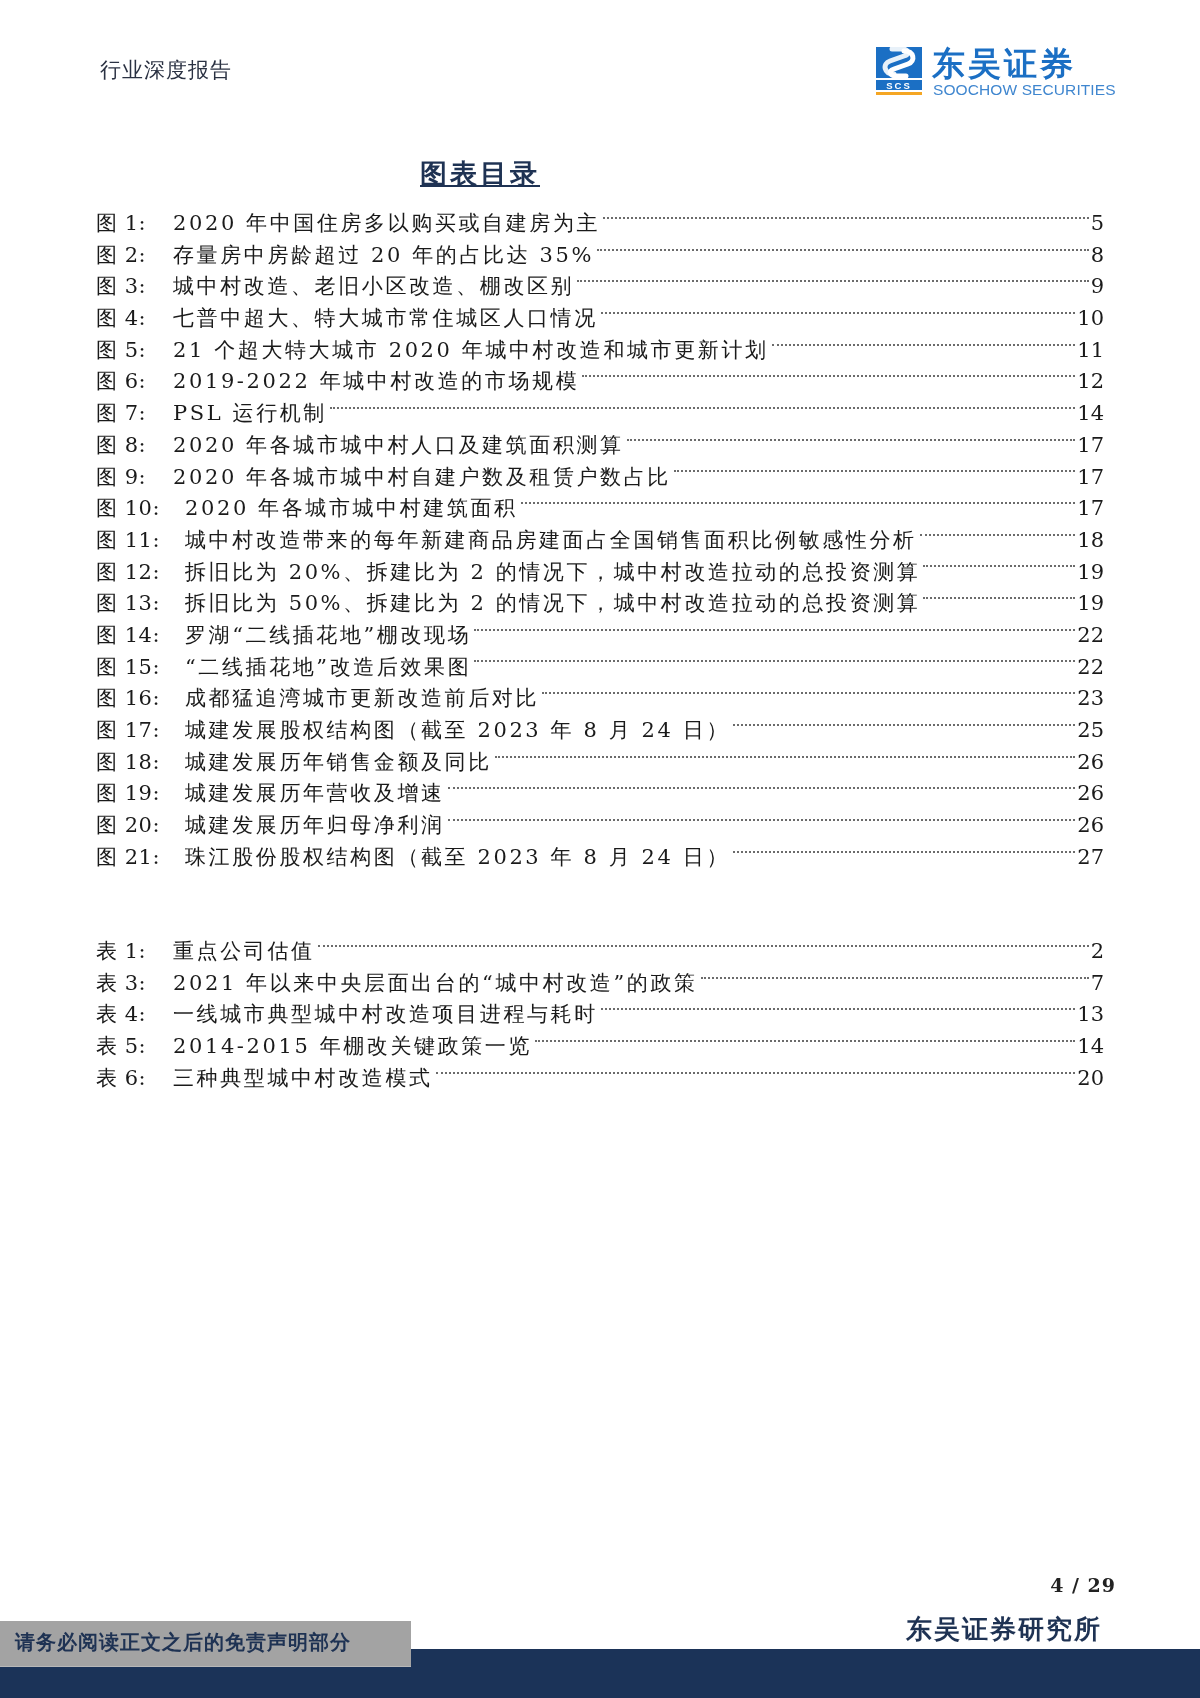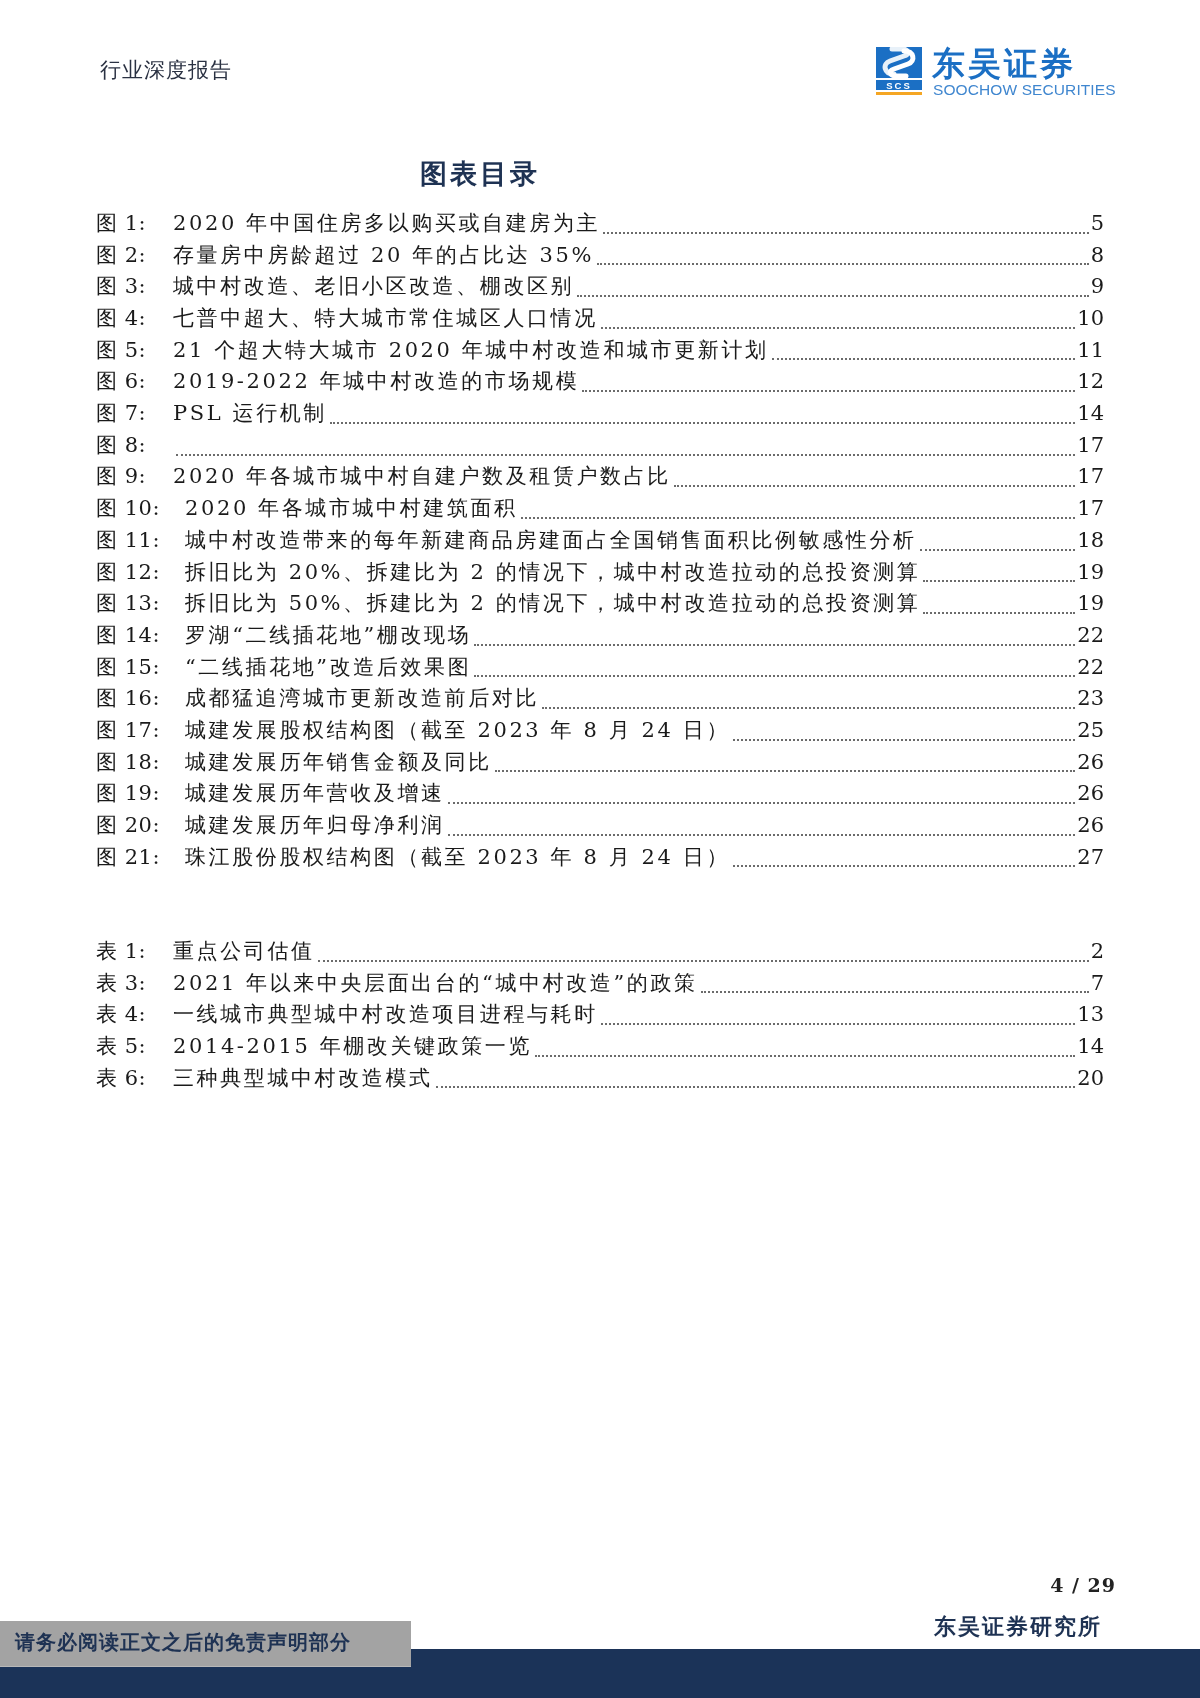--- a/index.html
+++ b/index.html
@@ -61,31 +61,32 @@
     .page-title {
       position: absolute;
       left: 0;
       width: 960px;
       top: 156px;
       text-align: center;
       font-size: 27px;
       font-weight: bold;
       color: #1e3253;
       letter-spacing: 3px;
+      text-decoration: underline;
     }
     .toc {
       position: absolute;
       left: 96px;
       width: 1008px;
     }
     .toc-figures { top: 208px; }
     .toc-tables { top: 936px; }
     .toc-row {
       display: flex;
-      align-items: flex-end;
+      align-items: center;
       height: 31.7px;
       font-size: 21px;
       line-height: 31.7px;
       white-space: nowrap;
       cursor: pointer;
     }
     .toc-label {
       flex: 0 0 auto;
       letter-spacing: 0.5px;
     }
@@ -113,21 +114,21 @@
       top: 1574px;
       font-size: 19px;
       font-weight: bold;
       color: #222;
       letter-spacing: 1px;
     }
     .footer-institute {
       position: absolute;
       right: 98px;
       top: 1612px;
-      font-size: 22px;
+      font-size: 26px;
       font-weight: bold;
       color: #1e3253;
       letter-spacing: 2px;
     }
     .footer-bar {
       position: absolute;
       left: 0;
       top: 1649px;
       width: 1200px;
       height: 49px;
@@ -211,20 +212,21 @@
     <span class="toc-page">12</span>
   </div>
   <div class="toc-row">
     <span class="toc-label narrow">图 7:</span>
     <span class="toc-title">PSL 运行机制</span>
     <span class="toc-leader"></span>
     <span class="toc-page">14</span>
   </div>
   <div class="toc-row">
     <span class="toc-label narrow">图 8:</span>
+    <span class="toc-title">2020 年各城市城中村人口及建筑面积测算</span>
     <span class="toc-leader"></span>
     <span class="toc-page">17</span>
   </div>
   <div class="toc-row">
     <span class="toc-label narrow">图 9:</span>
     <span class="toc-title">2020 年各城市城中村自建户数及租赁户数占比</span>
     <span class="toc-leader"></span>
     <span class="toc-page">17</span>
   </div>
   <div class="toc-row">

